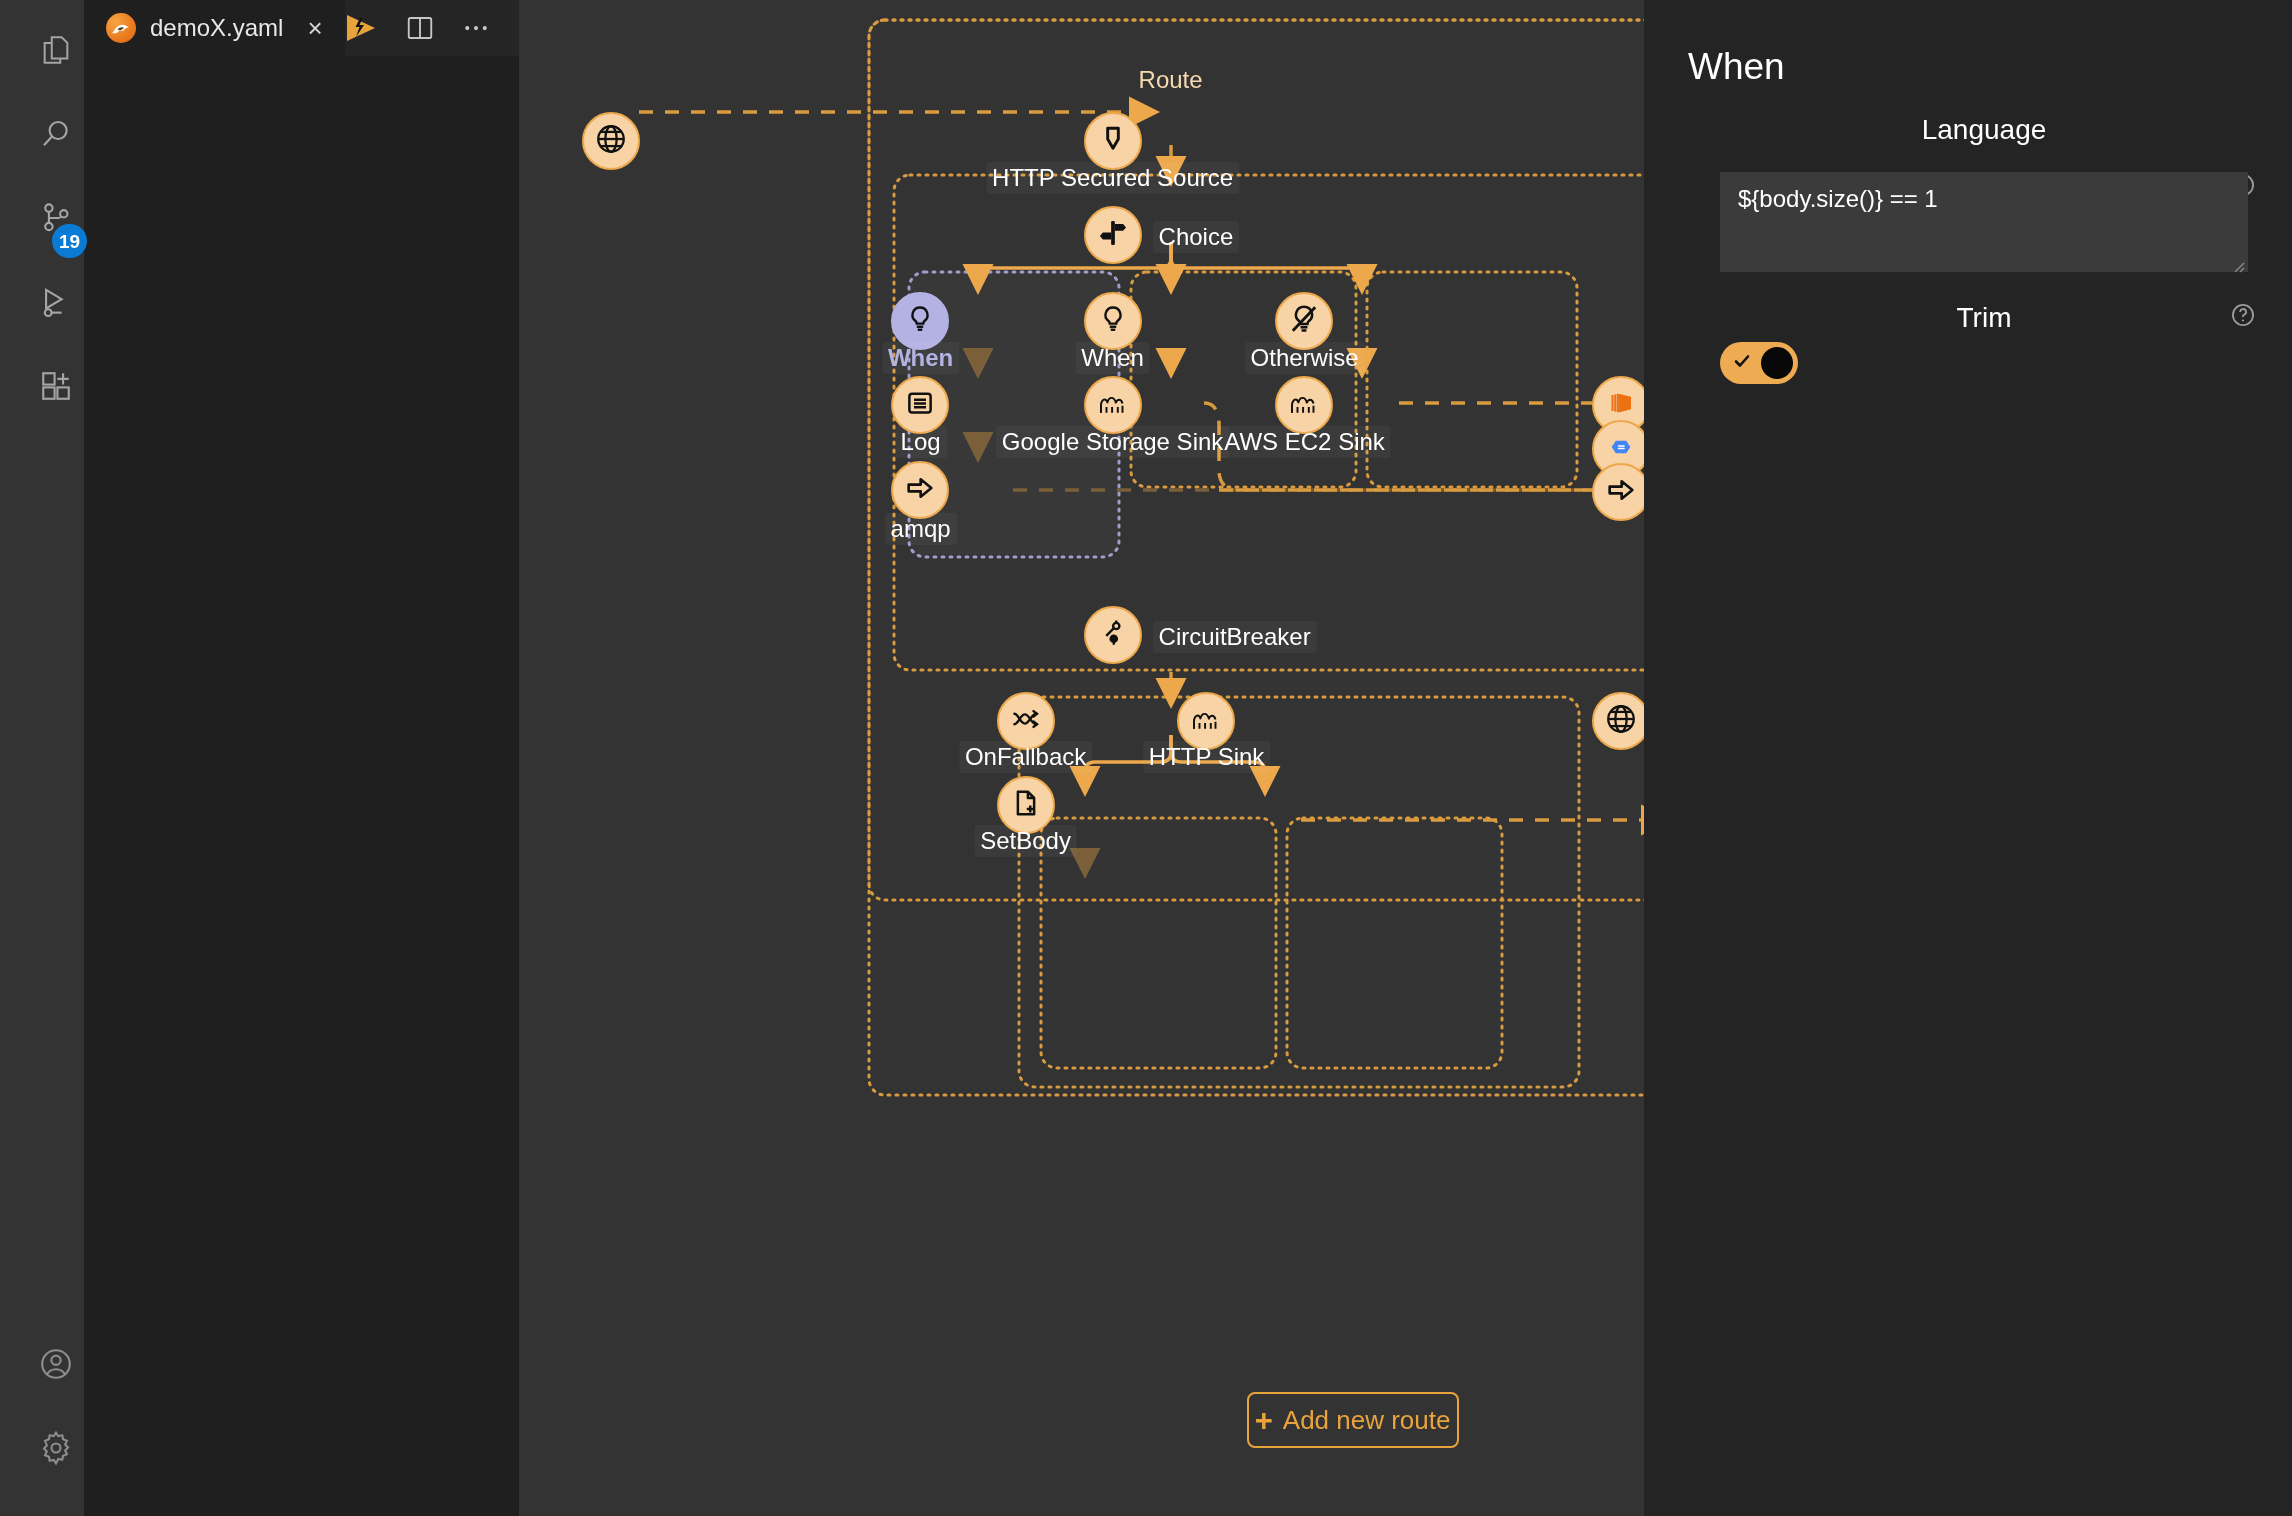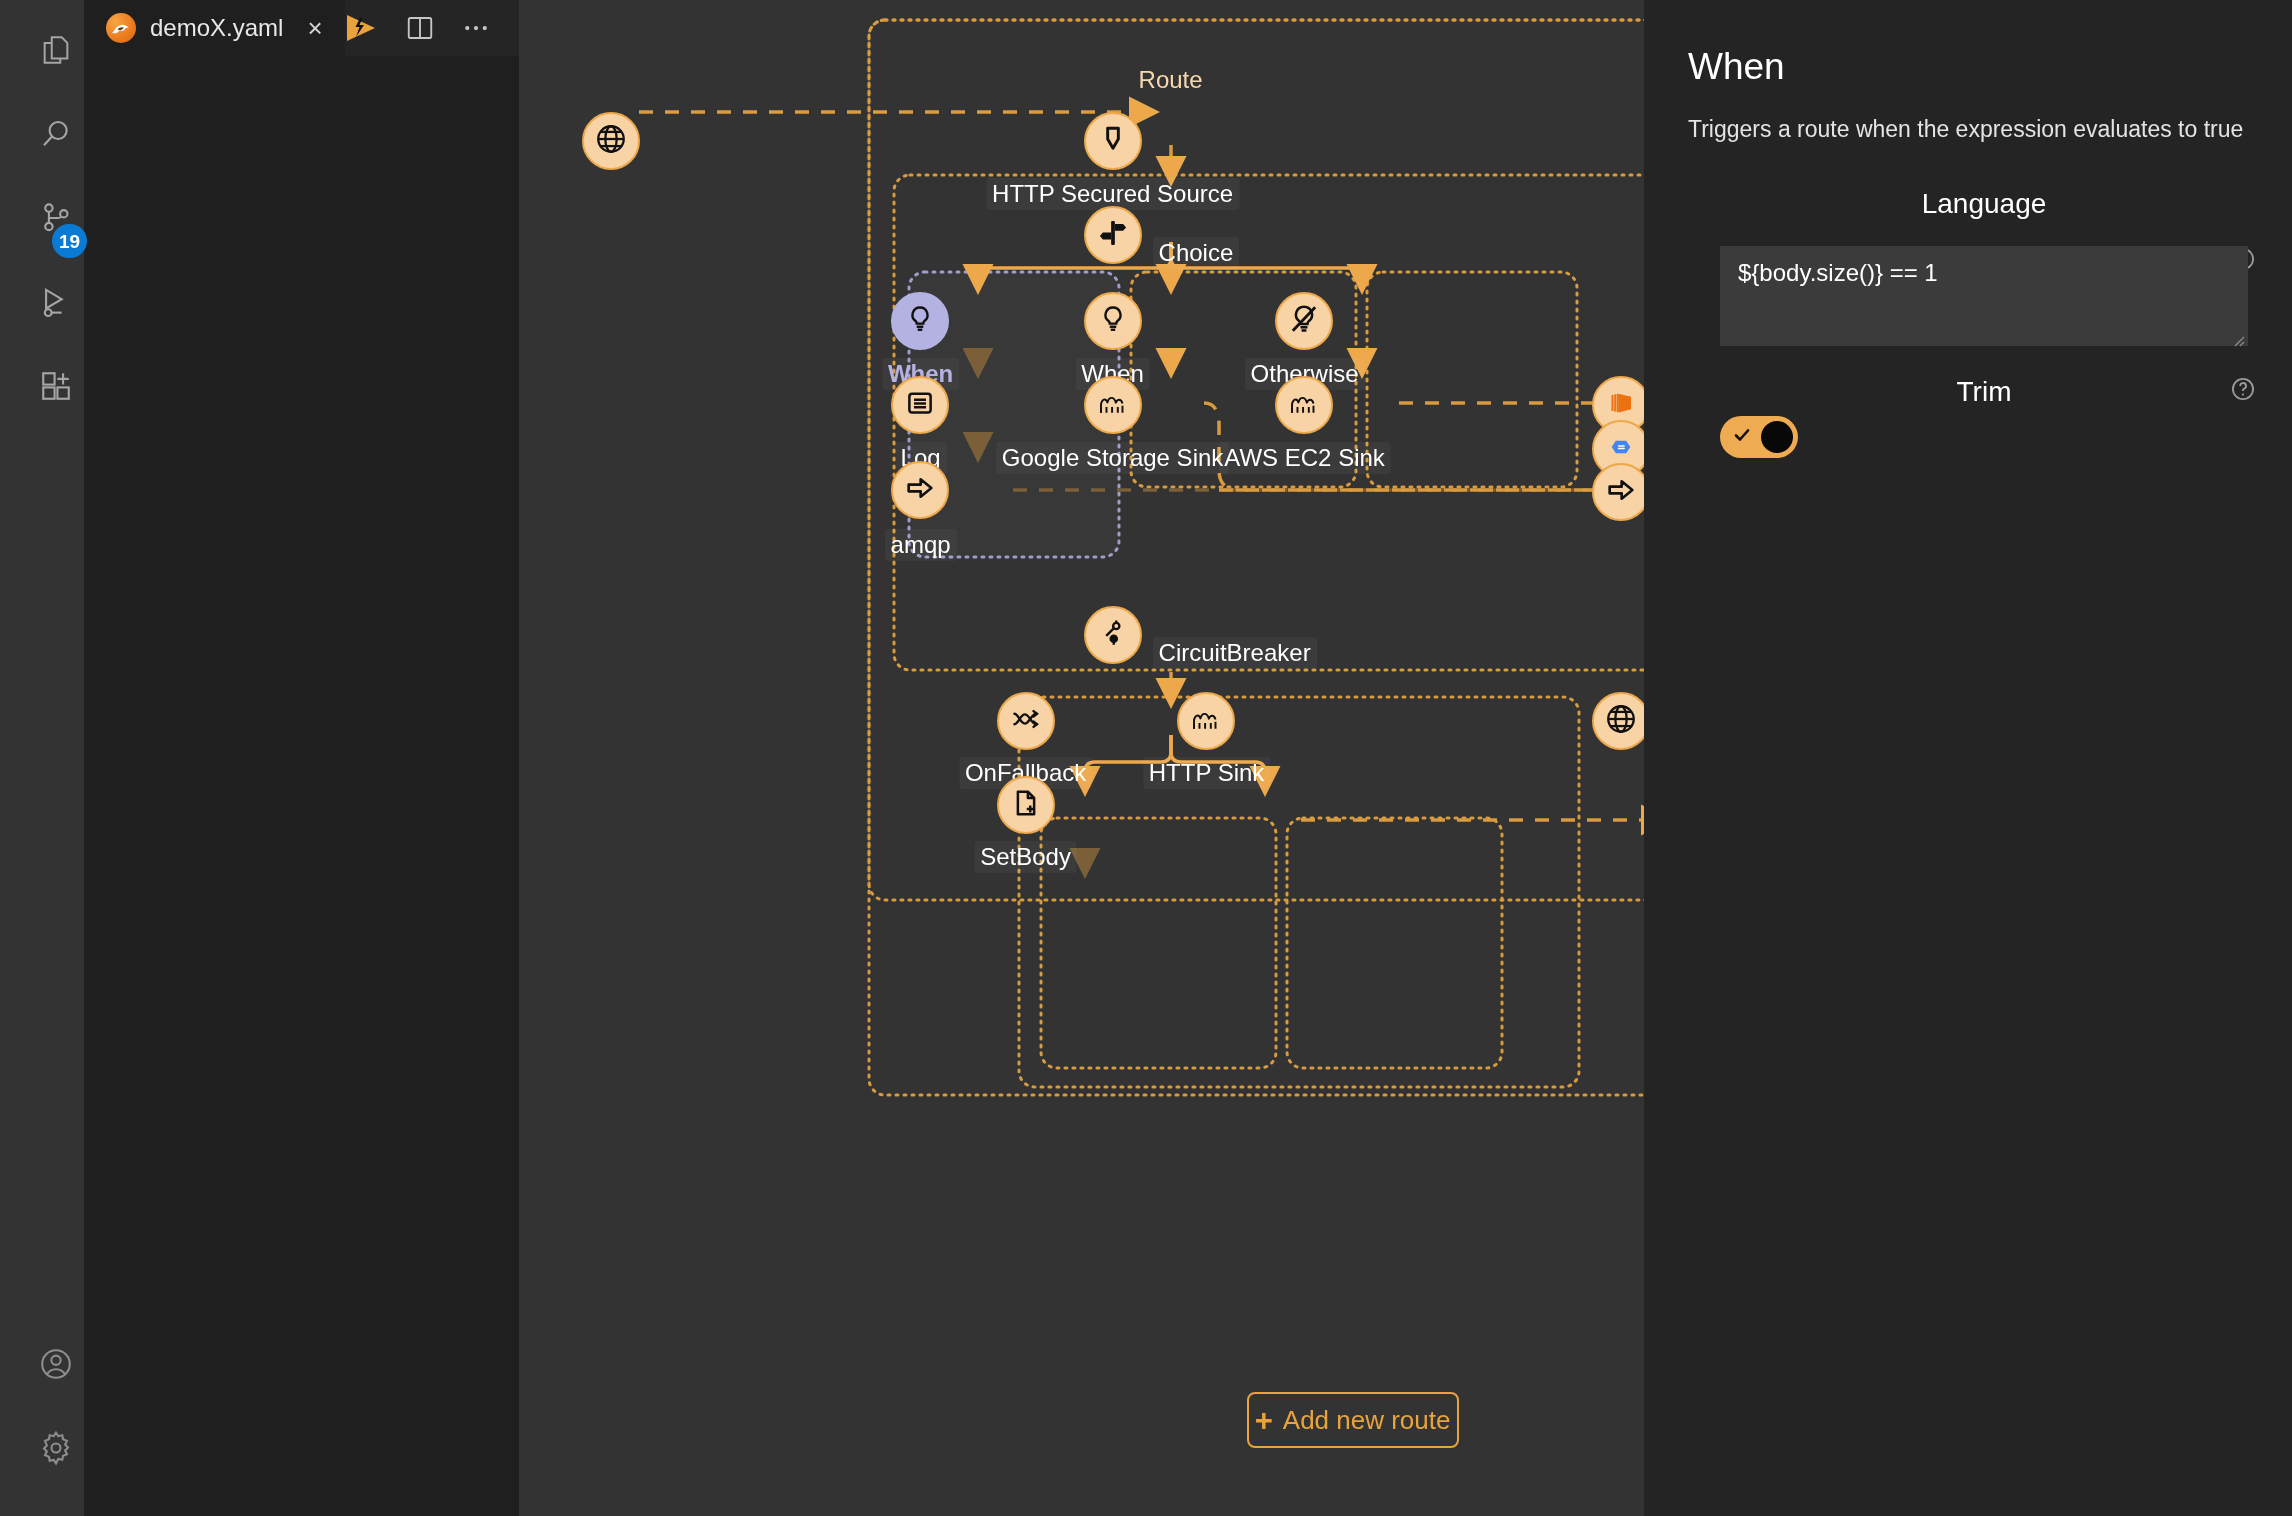--- a/index.html
+++ b/index.html
@@ -139,21 +139,20 @@
   }
   .node-label {
     position: absolute;
     color: #ffffff;
     font-size: 24px;
     white-space: nowrap;
     z-index: 4;
     background: rgba(255,255,255,0.04);
     padding: 2px 6px;
     border-radius: 3px;
-    margin-top: 16px;
   }
   .node-label.center { transform: translateX(-50%); }
   .node-label.selected-lbl {
     color: #b3b2e2;
     font-weight: bold;
   }
   .group-title {
     position: absolute;
     color: #f6d9b0;
     font-size: 24px;
@@ -667,21 +666,20 @@
           <button class="add-route-btn">
             <span class="plus">+</span>
             <span>Add new route</span>
           </button>
 
         </div>
       </div>
 
       <div class="props">
         <h1 class="props-title">When</h1>
-        <p class="props-desc">Triggers a route when the expression evaluates to true</p>
 
         <div class="field">
           <label class="field-label">Language</label>
         </div>
 
         <div class="field">
           <span class="help-icon">
             <svg width="26" height="26" viewBox="0 0 24 24" fill="none" stroke="#9a9a9a" stroke-width="1.7">
               <circle cx="12" cy="12" r="9.3"></circle>
               <path d="M9.4 9.2a2.7 2.7 0 1 1 3.4 2.6c-.6.2-.9.8-.9 1.5v.5"></path>

